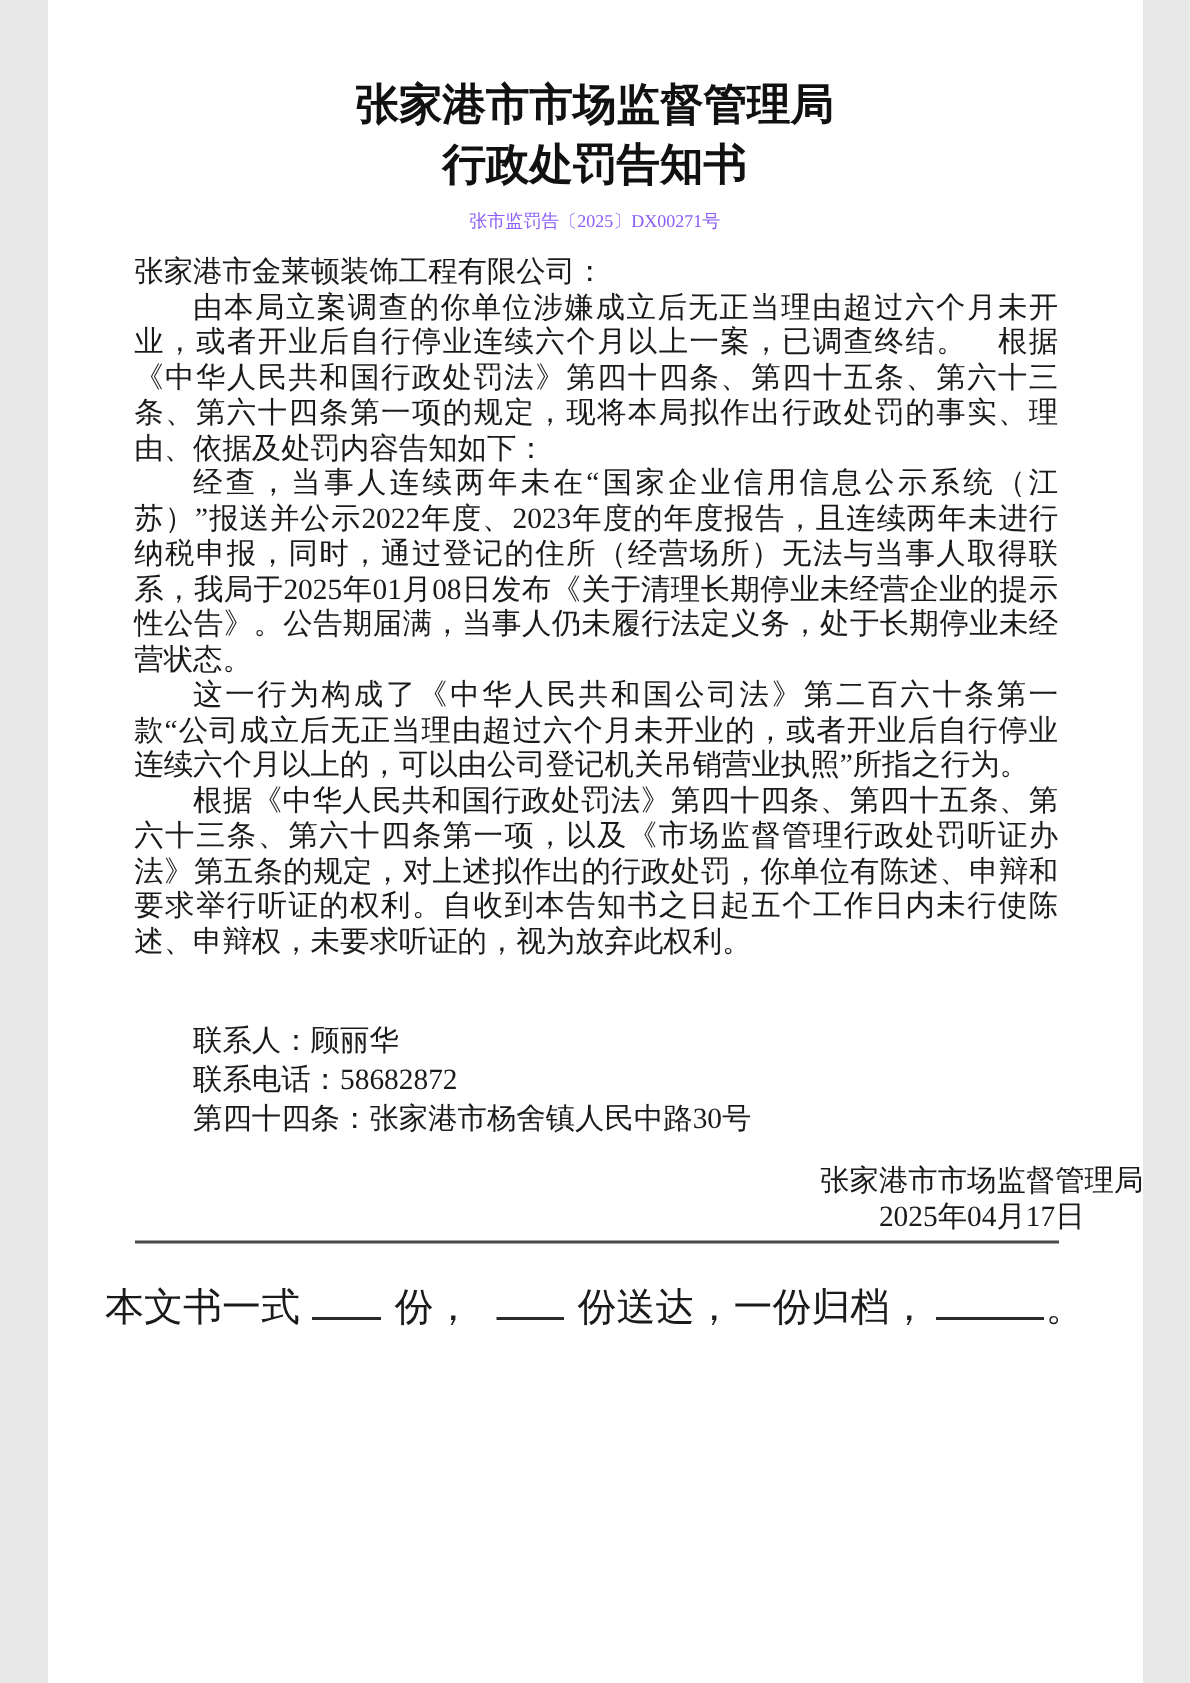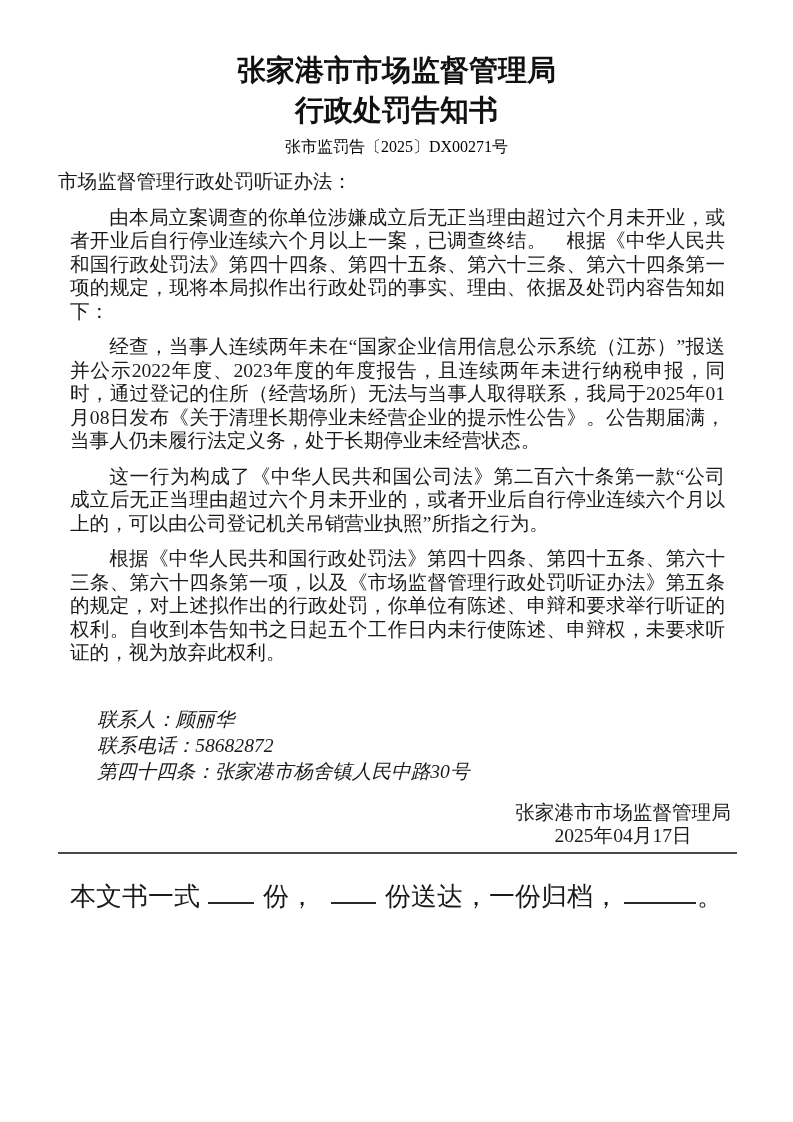--- a/index.html
+++ b/index.html
@@ -1,62 +1,61 @@
 <!DOCTYPE html>
 <html><head>
 <meta charset="utf-8">
 <style>
   * { margin: 0; padding: 0; box-sizing: border-box; }
   html, body { background: #e8e8e8; }
   .page {
     position: relative;
-    width: 793px;
+    width: 730px;
     height: 1122px;
     margin: 0 auto;
     background: #ffffff;
     color: #1a1a1a;
     font-family: "Liberation Serif", "DejaVu Serif", serif;
     overflow: hidden;
   }
   .header {
     padding-top: 50px;
     text-align: center;
   }
   .title-line {
     font-family: "Liberation Sans", "DejaVu Sans", sans-serif;
     font-size: 29px;
     font-weight: bold;
     line-height: 40px;
     color: #111111;
   }
   .doc-number {
     margin-top: 5px;
-    font-size: 16px;
+    font-size: 12px;
     line-height: 24px;
-    color: #000000;
+    color: #8b5cf6;
   }
   .content {
     margin: 11px 56px 0 58px;
     font-size: 19.6px;
     line-height: 23.5px;
     text-align: justify;
   }
   .addressee {
     text-indent: 0;
   }
   .para {
     text-indent: 2em;
-    margin: 12px;
+    margin: 0;
   }
   .contact {
     margin-top: 42px;
     padding-left: 2em;
     line-height: 26px;
     text-align: left;
-    font-style: italic;
   }
   .signature {
     margin-top: 16px;
     margin-left: 450px;
     width: 230px;
     text-align: center;
     line-height: 23.5px;
   }
   .divider {
     margin: 4px 56px 0 58px;
@@ -85,21 +84,21 @@
 
 <div class="page">
 
   <div class="header">
     <div class="title-line">张家港市市场监督管理局</div>
     <div class="title-line">行政处罚告知书</div>
     <div class="doc-number">张市监罚告〔2025〕DX00271号</div>
   </div>
 
   <div class="content">
-    <p class="addressee">市场监督管理行政处罚听证办法：</p>
+    <p class="addressee">张家港市金莱顿装饰工程有限公司：</p>
     <p class="para">由本局立案调查的你单位涉嫌成立后无正当理由超过六个月未开业，或者开业后自行停业连续六个月以上一案，已调查终结。　根据《中华人民共和国行政处罚法》第四十四条、第四十五条、第六十三条、第六十四条第一项的规定，现将本局拟作出行政处罚的事实、理由、依据及处罚内容告知如下：</p>
     <p class="para">经查，当事人连续两年未在“国家企业信用信息公示系统（江苏）”报送并公示2022年度、2023年度的年度报告，且连续两年未进行纳税申报，同时，通过登记的住所（经营场所）无法与当事人取得联系，我局于2025年01月08日发布《关于清理长期停业未经营企业的提示性公告》。公告期届满，当事人仍未履行法定义务，处于长期停业未经营状态。</p>
     <p class="para">这一行为构成了《中华人民共和国公司法》第二百六十条第一款“公司成立后无正当理由超过六个月未开业的，或者开业后自行停业连续六个月以上的，可以由公司登记机关吊销营业执照”所指之行为。</p>
     <p class="para">根据《中华人民共和国行政处罚法》第四十四条、第四十五条、第六十三条、第六十四条第一项，以及《市场监督管理行政处罚听证办法》第五条的规定，对上述拟作出的行政处罚，你单位有陈述、申辩和要求举行听证的权利。自收到本告知书之日起五个工作日内未行使陈述、申辩权，未要求听证的，视为放弃此权利。</p>
 
     <div class="contact">
       <div><span>联系人：</span><span>顾丽华</span></div>
       <div><span>联系电话：</span><span>58682872</span></div>
       <div><span>第四十四条：</span><span>张家港市杨舍镇人民中路30号</span></div>
     </div>

